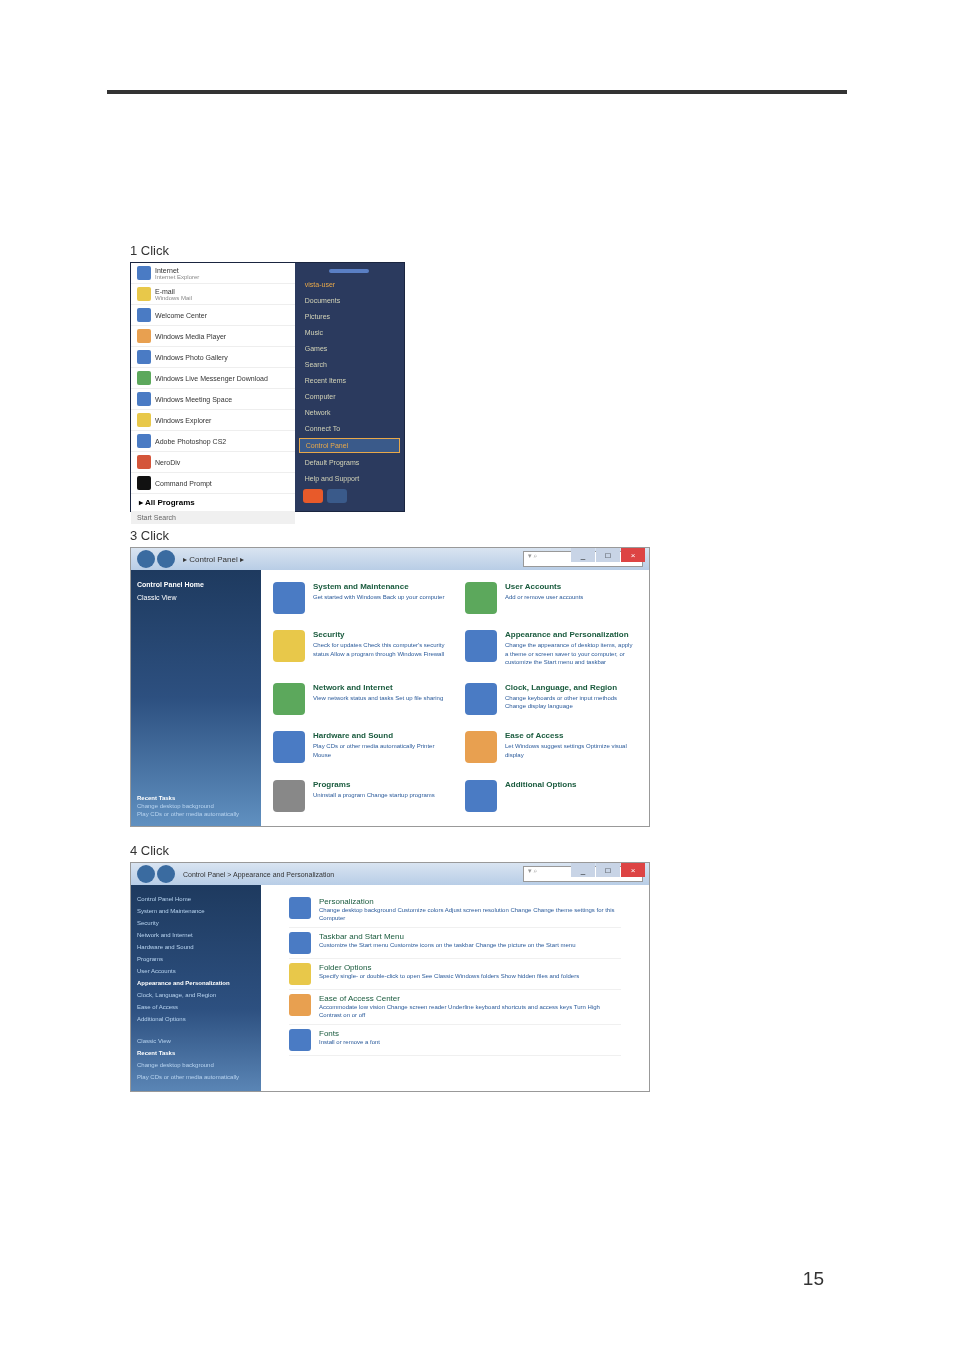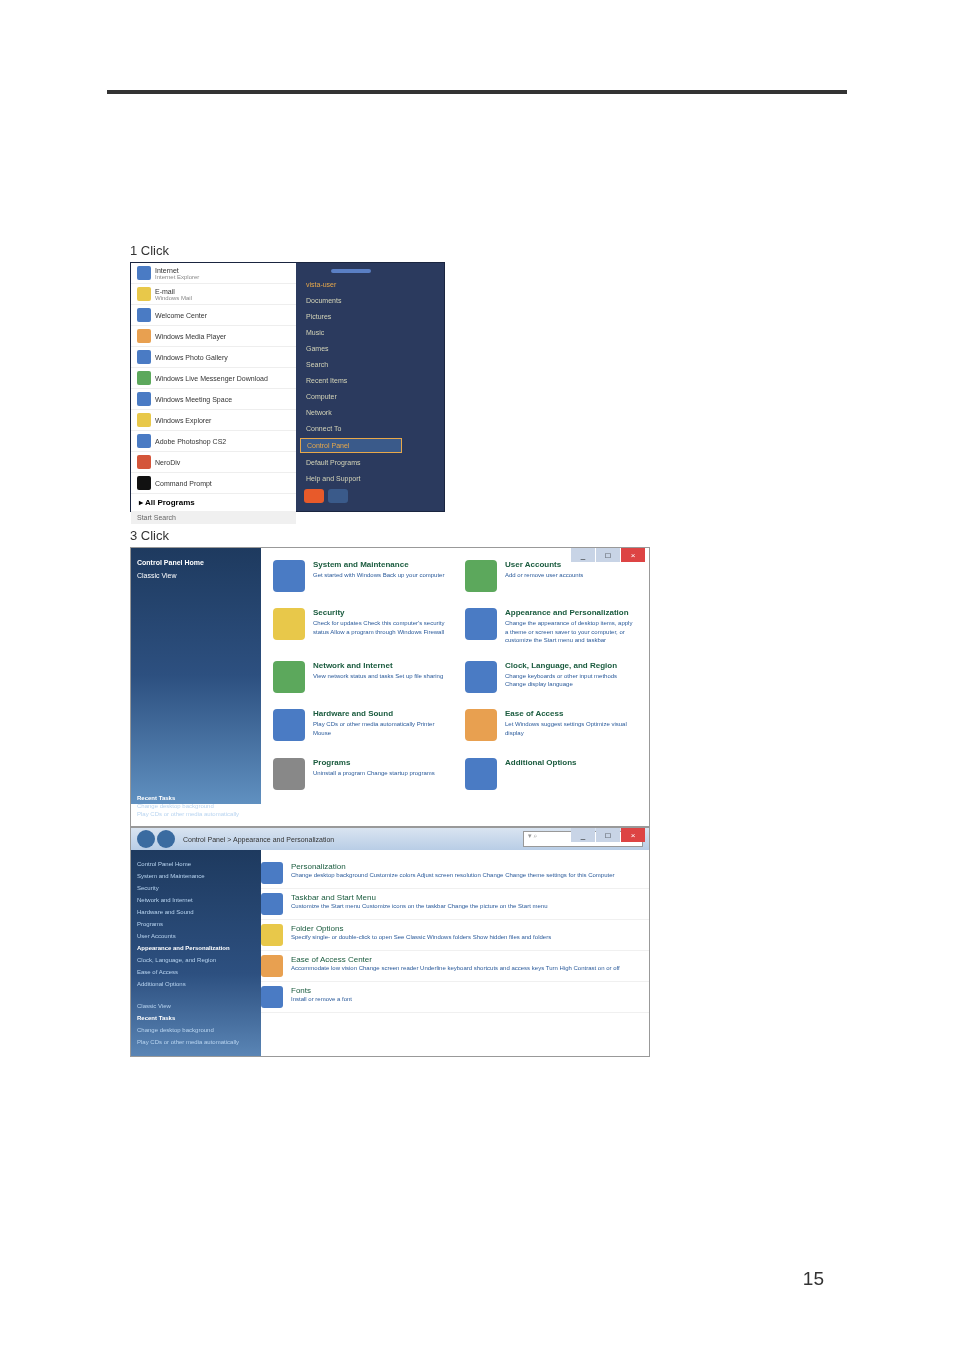--- a/index.html
+++ b/index.html
@@ -28,21 +28,21 @@
       margin-top: 8px;
       margin-bottom: 4px;
     }
     .screenshot {
       display: inline-block;
       position: relative;
     }
     
     
     .startmenu {
-      width: 315px;
+      width: 275px;
       height: 250px;
       background: #2b3a5e;
       border: 1px solid #1a2540;
       display: flex;
       position: relative;
     }
     .startmenu-left {
       width: 165px;
       background: #fff;
       display: flex;
@@ -237,21 +237,21 @@
       font-size: 6px;
       color: #b8d4f0;
       padding: 3px 0;
     }
     .ap-sidebar-item.active {
       color: #fff;
       font-weight: bold;
     }
     .ap-main {
       flex: 1;
-      padding: 8px 0;
+      padding: 8px 28px;
     }
     .ap-row {
       display: flex;
       gap: 8px;
       padding: 4px 0;
       border-bottom: 1px solid #f0f0f0;
     }
     .ap-icon {
       width: 22px;
       height: 22px;
@@ -394,20 +394,28 @@
   <div class="step-label" style="margin-top:16px">3 Click</div>
 
   
   <div class="screenshot">
     <div class="controlpanel">
       <div class="window-controls">
         <div class="win-ctrl">_</div>
         <div class="win-ctrl">□</div>
         <div class="win-ctrl close">×</div>
       </div>
+      <div class="cp-titlebar">
+        <div class="cp-nav-arrows">
+          <div class="cp-arrow"></div>
+          <div class="cp-arrow"></div>
+        </div>
+        <span class="cp-breadcrumb">▸ <span>Control Panel</span> ▸</span>
+        <div class="cp-search" placeholder="Search">▾ ⌕</div>
+      </div>
       <div class="cp-body">
         <div class="cp-sidebar">
           <div class="cp-sidebar-item" style="font-weight:bold">Control Panel Home</div>
           <div class="cp-sidebar-item">Classic View</div>
           <div class="cp-related">
             <div class="cp-related-item" style="font-weight:bold;color:#fff">Recent Tasks</div>
             <div class="cp-related-item">Change desktop background</div>
             <div class="cp-related-item">Play CDs or other media automatically</div>
           </div>
         </div>
@@ -488,20 +496,21 @@
               <div class="cp-cat-icon win-icon-blue"></div>
               <div class="cp-cat-text">
                 <div class="cp-cat-title">Additional Options</div>
               </div>
             </div>
         </div>
       </div>
     </div>
   </div>
 
+  <div class="step-label" style="margin-top:16px">4 Click</div>
 
   
   <div class="screenshot">
     <div class="ap-panel">
       <div class="window-controls">
         <div class="win-ctrl">_</div>
         <div class="win-ctrl">□</div>
         <div class="win-ctrl close">×</div>
       </div>
       <div class="cp-titlebar">

